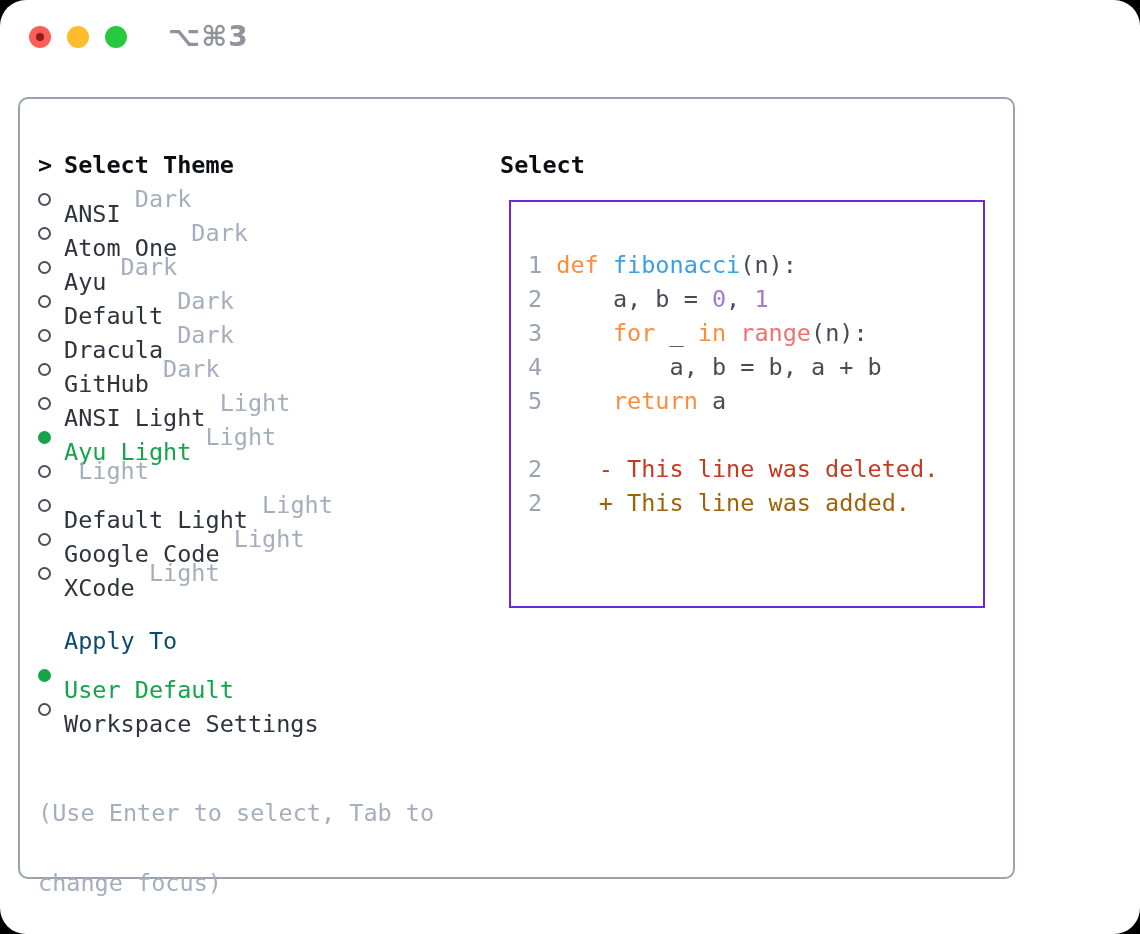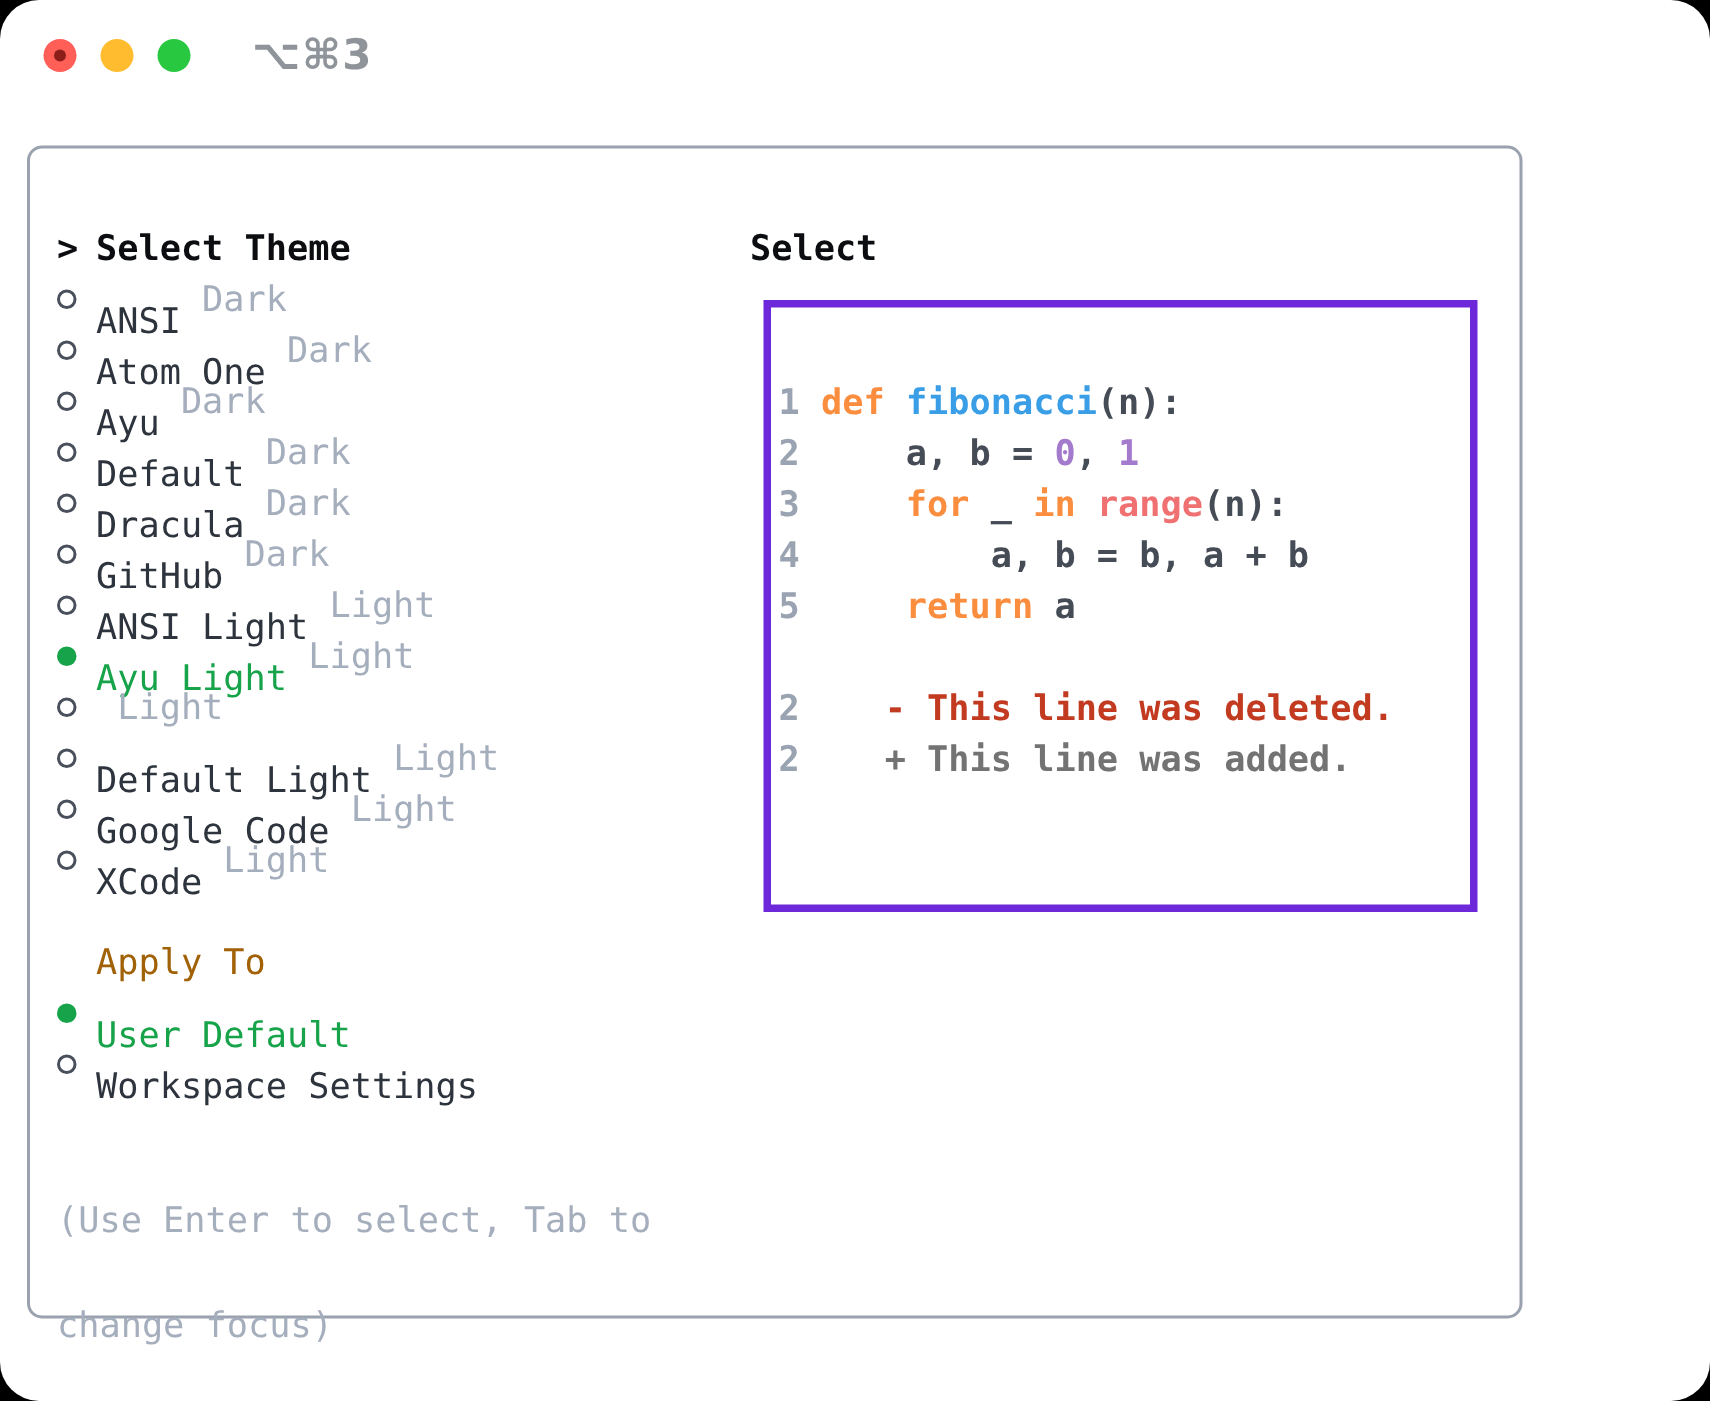--- a/index.html
+++ b/index.html
@@ -20,31 +20,31 @@
   }
   .panel{
     position:absolute;left:18px;top:97px;width:997px;height:782px;
     border:2px solid #99a2ae;border-radius:10px;box-sizing:border-box;
   }
   .left-col{position:absolute;left:18px;top:49px;}
   .row{display:flex;align-items:center;height:34px;white-space:pre;font-size:23.5px;color:#2e343d;}
   .marker{width:26px;display:inline-flex;align-items:center;white-space:pre;}
   .prompt{font-weight:bold;color:#0b0d10;}
   .header{font-weight:bold;color:#0b0d10;}
-  .subheader{color:#a16207;}
+  .subheader{color:#0c4a6e;}
   .dot{width:13px;height:13px;border:2px solid #49505c;border-radius:50%;box-sizing:border-box;display:inline-block;}
   .dot.sel{background:#16a34a;border-color:#16a34a;}
   .tname{color:#2e343d;margin-top:29px;}
   .tname.green{color:#16a34a;}
   .variant{color:#a5aebc;}
   .hint{color:#a5aebc;margin-top:36px;}
   .preview-title{position:absolute;left:480px;top:49px;font-weight:bold;color:#0b0d10;}
   .preview-box{
     position:absolute;left:489px;top:101px;width:476px;height:408px;
-    border:5px solid #6d28d9;box-sizing:border-box;padding:49px 0 0 5px;font-weight:bold;
+    border:2px solid #6d28d9;box-sizing:border-box;padding:49px 0 0 17px;
   }
   .cline{height:34px;white-space:pre;font-size:23.5px;}
 </style>
 </head>
 <body>
 
 <div class="window">
 
   <div class="titlebar">
     <span class="light red">
@@ -100,18 +100,18 @@
 
     <div class="preview-box">
       <div>
           <div class="cline"><span style="color: rgb(154, 163, 177);">1</span><span style="color: rgb(69, 76, 86);"> </span><span style="color: rgb(250, 141, 62);">def</span><span style="color: rgb(69, 76, 86);"> </span><span style="color: rgb(57, 158, 230);">fibonacci</span><span style="color: rgb(69, 76, 86);">(n):</span></div>
           <div class="cline"><span style="color: rgb(154, 163, 177);">2</span><span style="color: rgb(69, 76, 86);">     a, b = </span><span style="color: rgb(163, 122, 204);">0</span><span style="color: rgb(69, 76, 86);">, </span><span style="color: rgb(163, 122, 204);">1</span></div>
           <div class="cline"><span style="color: rgb(154, 163, 177);">3</span><span style="color: rgb(69, 76, 86);">     </span><span style="color: rgb(250, 141, 62);">for</span><span style="color: rgb(69, 76, 86);"> _ </span><span style="color: rgb(250, 141, 62);">in</span><span style="color: rgb(69, 76, 86);"> </span><span style="color: rgb(240, 113, 113);">range</span><span style="color: rgb(69, 76, 86);">(n):</span></div>
           <div class="cline"><span style="color: rgb(154, 163, 177);">4</span><span style="color: rgb(69, 76, 86);">         a, b = b, a + b</span></div>
           <div class="cline"><span style="color: rgb(154, 163, 177);">5</span><span style="color: rgb(69, 76, 86);">     </span><span style="color: rgb(250, 141, 62);">return</span><span style="color: rgb(69, 76, 86);"> a</span></div>
           <div class="cline"></div>
           <div class="cline"><span style="color: rgb(154, 163, 177);">2</span><span style="color: rgb(69, 76, 86);">    </span><span style="color: rgb(194, 59, 33);">- This line was deleted.</span></div>
-          <div class="cline"><span style="color: rgb(154, 163, 177);">2</span><span style="color: rgb(69, 76, 86);">    </span><span style="color: #737373;">+ This line was added.</span></div>
+          <div class="cline"><span style="color: rgb(154, 163, 177);">2</span><span style="color: rgb(69, 76, 86);">    </span><span style="color: #a16207;">+ This line was added.</span></div>
         </div>
     </div>
 
   </div>
 </div>
 
 </body></html>

